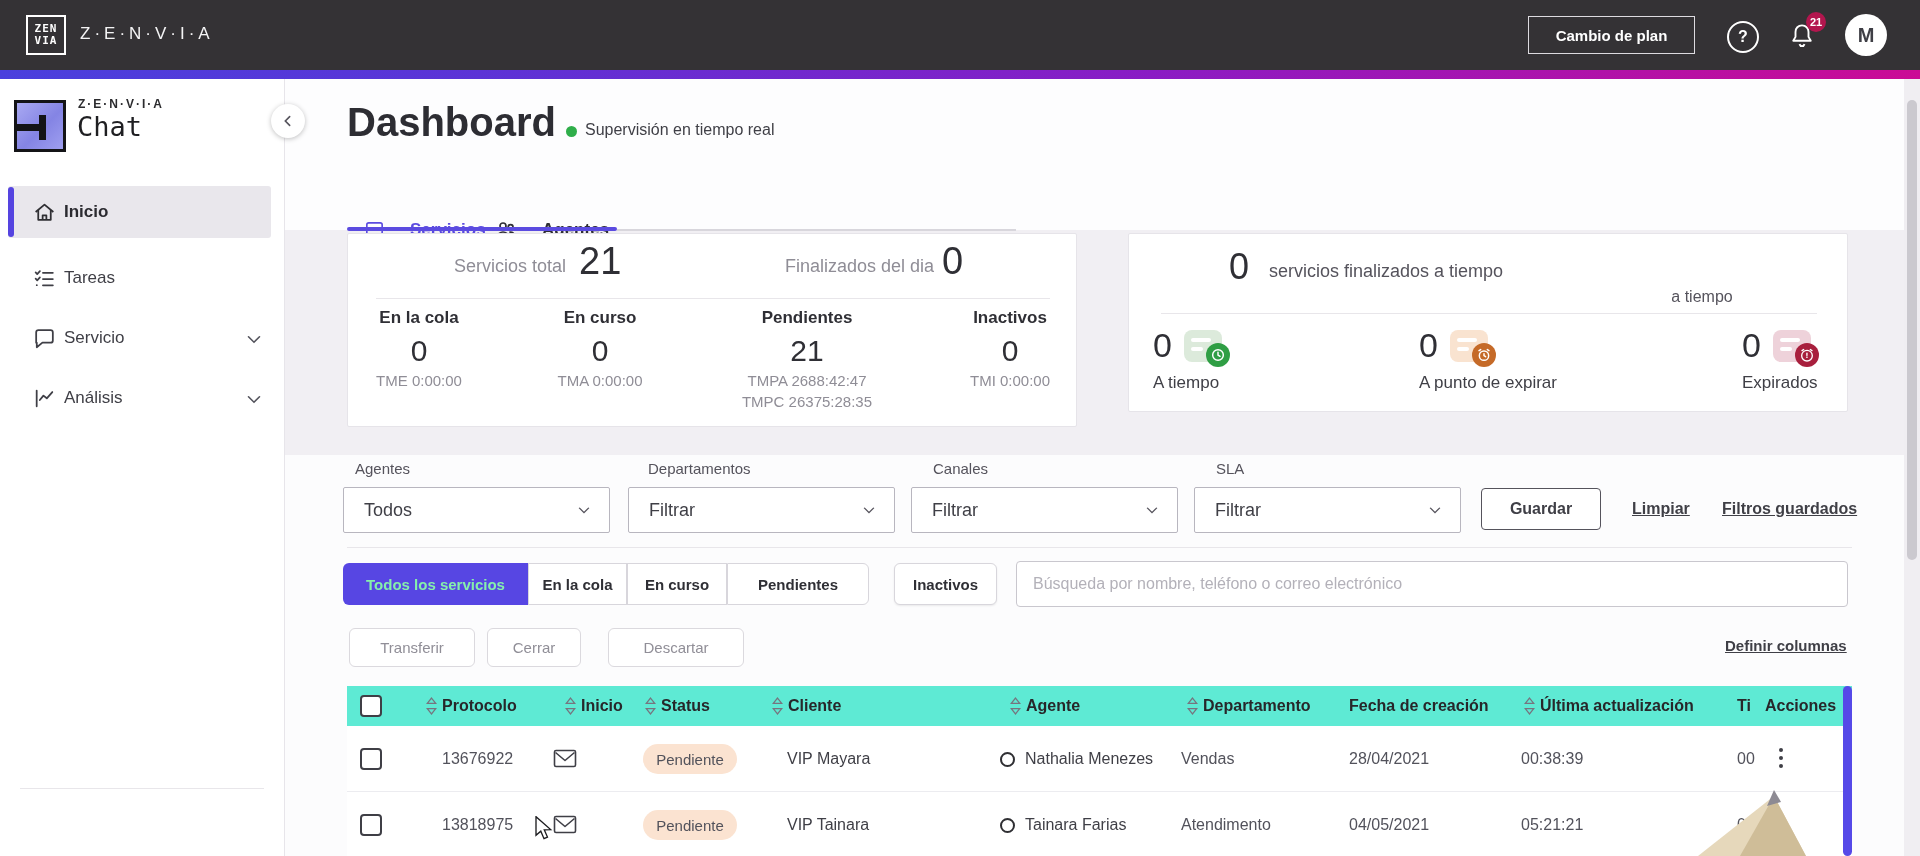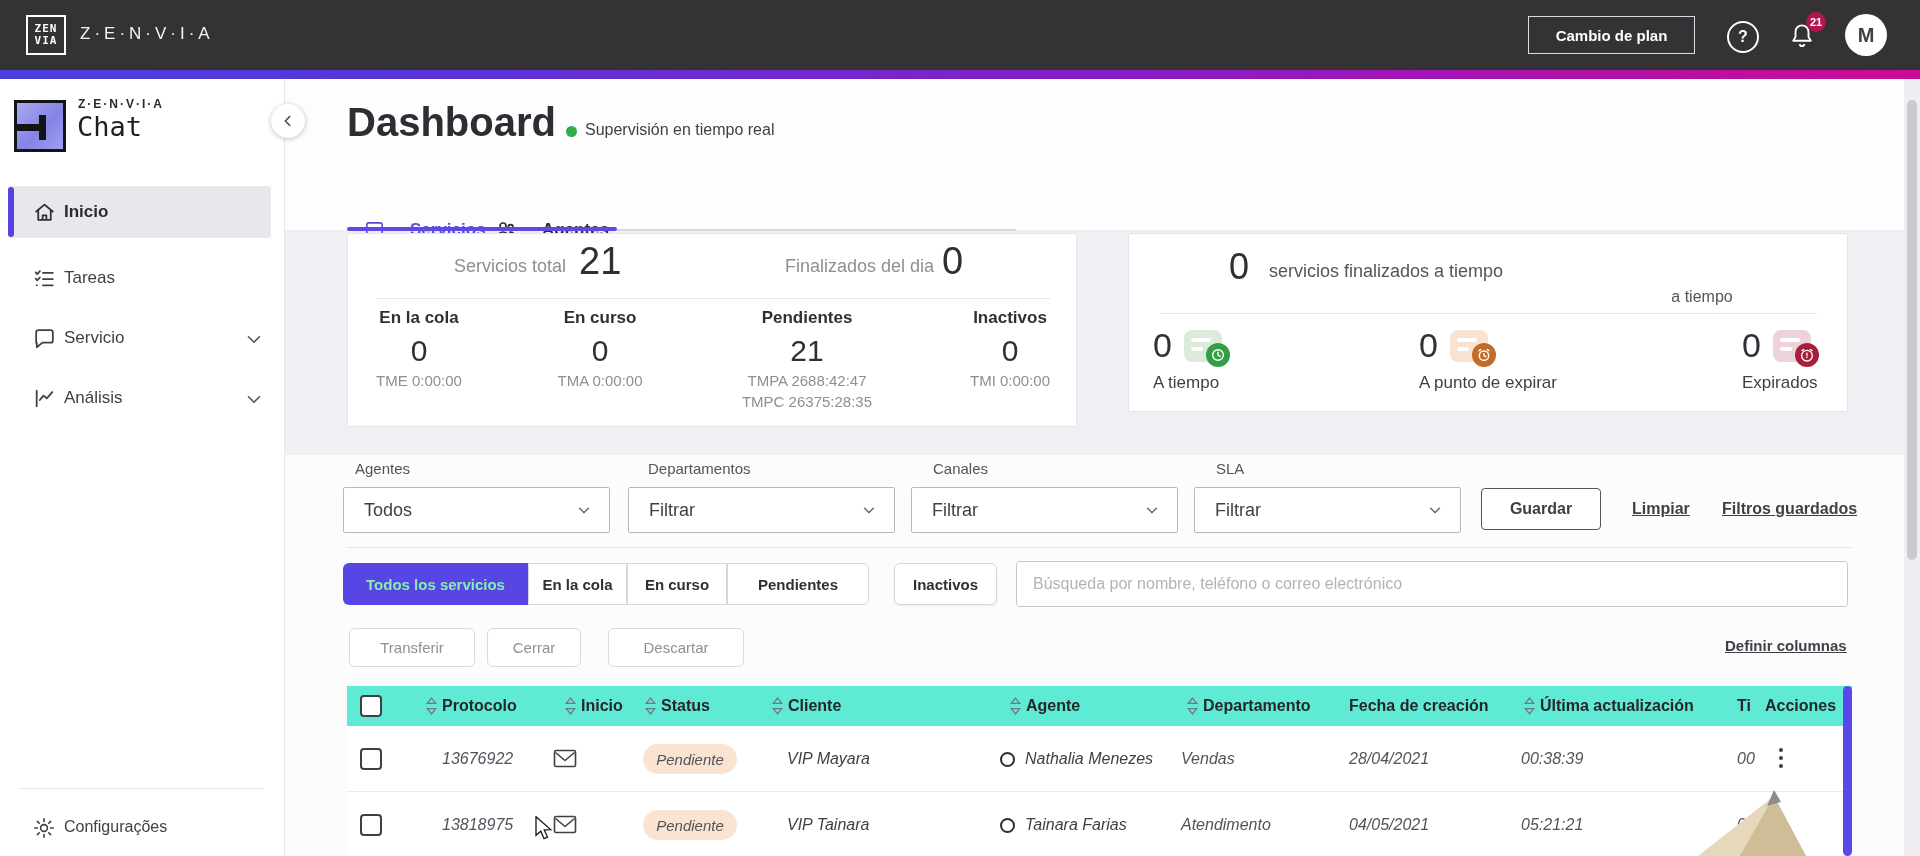--- a/index.html
+++ b/index.html
@@ -98,21 +98,21 @@
   .search::placeholder{color:#b3b1b9;}
 
   
   .abtn{top:628px;height:39px;background:#fff;border:1px solid #dbd9de;border-radius:6px;box-sizing:border-box;
         display:flex;align-items:center;justify-content:center;font-size:15px;color:#908e97;cursor:pointer;}
   .collink{left:1725px;top:637px;font-size:15px;font-weight:700;color:#3f3f46;text-decoration:underline;cursor:pointer;}
 
   
   .thead{left:347px;top:686px;width:1505px;height:40px;background:#5eead4;}
   .th{position:absolute;top:11px;font-size:16px;font-weight:700;color:#27272a;display:flex;align-items:center;gap:5px;}
-  .trow{left:347px;width:1505px;height:66px;background:#fff;border-bottom:1px solid #ececf0;box-sizing:border-box;font-style:italic;}
+  .trow{left:347px;width:1505px;height:66px;background:#fff;border-bottom:1px solid #ececf0;box-sizing:border-box;}
   .td{position:absolute;font-size:16px;color:#52525b;}
   .cbox{width:22px;height:22px;border:2px solid #3f3f46;border-radius:4px;background:#fff;box-sizing:border-box;cursor:pointer;}
   .pill{position:absolute;width:94px;height:30px;background:#fbe3d1;border-radius:15px;
         display:flex;align-items:center;justify-content:center;font-size:15px;color:#52525b;}
   .ring{width:15px;height:15px;border:2.5px solid #2f2f33;border-radius:50%;box-sizing:border-box;display:inline-block;}
   .kebab{position:absolute;display:flex;flex-direction:column;gap:4px;cursor:pointer;padding:4px;}
   .kebab b{width:4px;height:4px;border-radius:50%;background:#3f3f46;}
   .tscroll{left:1843px;top:686px;width:9px;height:170px;background:#5649e8;border-radius:5px;}
 
   
@@ -212,29 +212,20 @@
       <span class="lbl">Análisis</span>
       <span class="chev">
         <svg width="22" height="22" viewBox="0 0 24 24" fill="none" stroke="#52525b" stroke-width="1.7" stroke-linecap="round">
             <path d="M6 9.5l6 6 6-6"></path>
           </svg>
       </span>
     </div>
 
     <div class="abs sb-div"></div>
 
-    <div class="abs navitem" style="top:723px;">
-      <span class="nicon">
-        <svg width="24" height="24" viewBox="0 0 24 24" fill="none" stroke="#3f3f46" stroke-width="1.6" stroke-linecap="round">
-          <circle cx="12" cy="12" r="3.4"></circle>
-          <path d="M12 2.8v2.6M12 18.6v2.6M2.8 12h2.6M18.6 12h2.6M5.4 5.4l1.8 1.8M16.8 16.8l1.8 1.8M18.6 5.4l-1.8 1.8M7.2 16.8l-1.8 1.8"></path>
-        </svg>
-      </span>
-      <span class="lbl" style="font-size:16px;">Configurações</span>
-    </div>
   </div>
 
   <div class="abs collapse ic">
     <svg width="16" height="16" viewBox="0 0 24 24" fill="none" stroke="#55535c" stroke-width="2.4" stroke-linecap="round">
         <path d="M14.5 5.5 8 12l6.5 6.5"></path>
       </svg>
   </div>
 
   <div class="abs pgtitle">Dashboard</div>
   <div class="abs livedot"></div>

